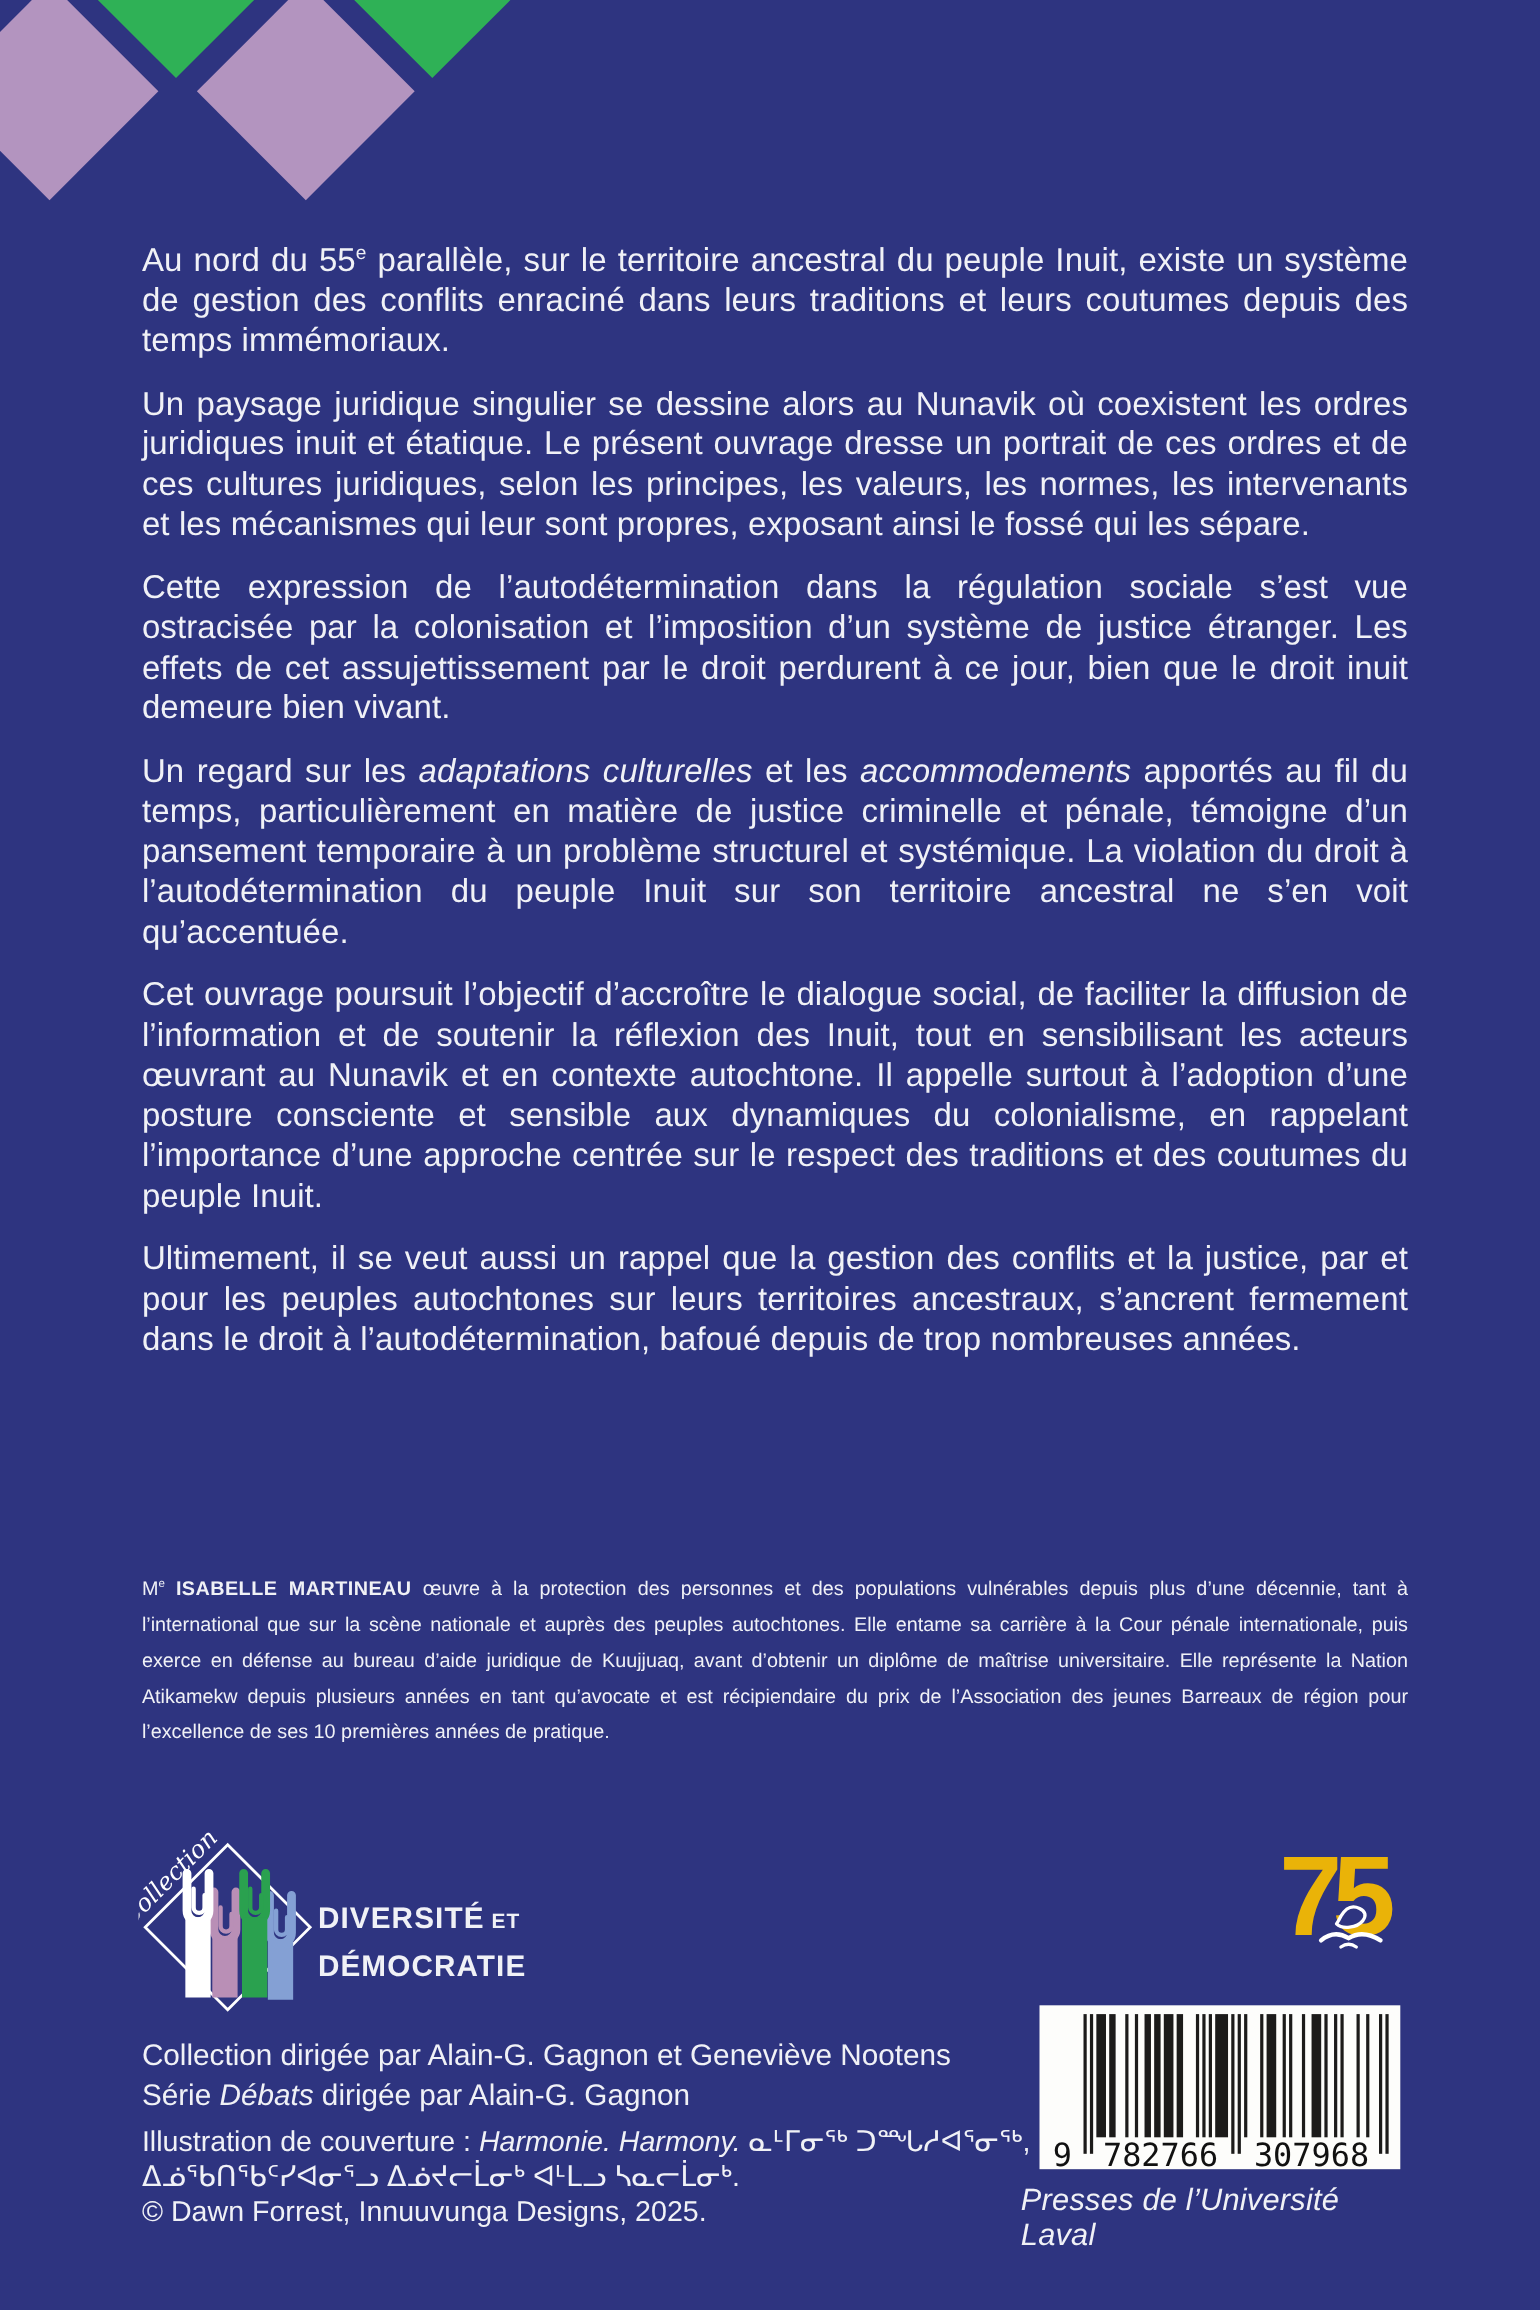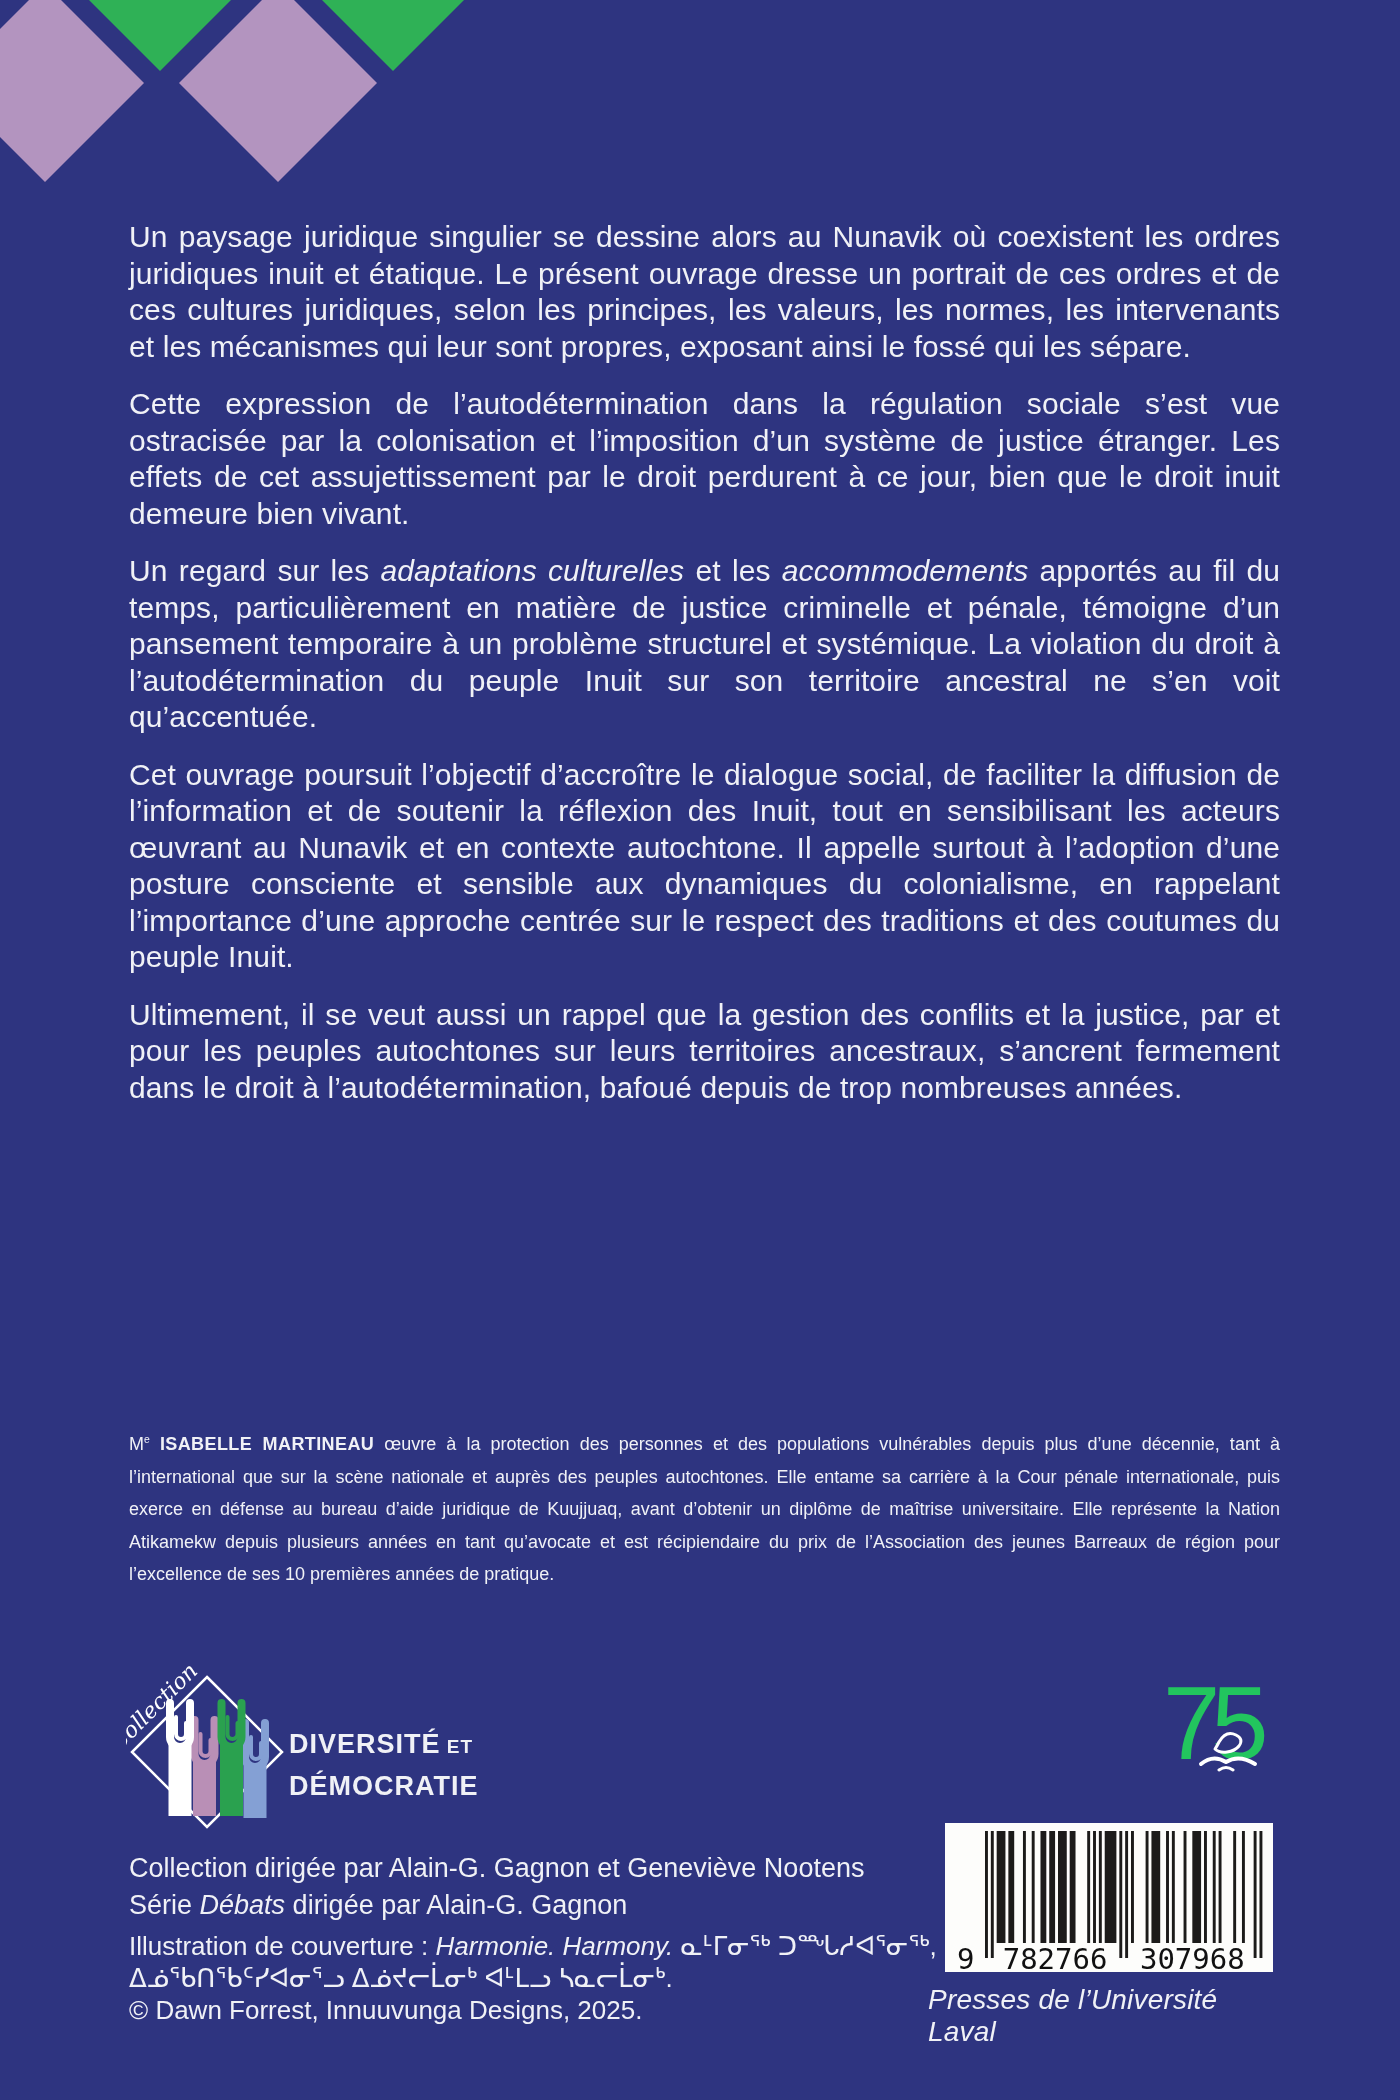--- a/index.html
+++ b/index.html
@@ -28,22 +28,22 @@
   }
   #bio b{font-weight:bold;letter-spacing:.4px;}
   
   #collection-logo{left:126px;top:1660px;}
   #collection-title{left:289px;top:1725px;line-height:38px;}
   .coll-big{font-size:27px;font-weight:bold;letter-spacing:1px;}
   .coll-small{font-size:19px;font-weight:bold;letter-spacing:1px;}
   
   #anniv{left:1163px;top:1678px;width:120px;height:100px;}
   #anniv .num{
-    font-size:103px;line-height:92px;font-weight:400;
-    letter-spacing:-9px;color:#22c55e;display:block;
+    font-size:103px;line-height:92px;font-weight:700;
+    letter-spacing:-9px;color:#eab308;display:block;
   }
   #anniv svg{position:absolute;left:34px;top:48px;}
   
   #credits{left:129px;top:1850px;font-size:27px;line-height:37px;}
   
   #illus{
     left:129px;top:1930px;font-size:26px;line-height:32px;
     font-family:"Liberation Sans","DejaVu Sans",sans-serif;
   }
   
@@ -62,20 +62,21 @@
 <div id="canvas">
 
   <svg id="decor" class="abs" width="500" height="185">
     <polygon points="160,-127 259,-28 160,71 61,-28" fill="#2fb156"></polygon>
     <polygon points="393,-127 492,-28 393,71 294,-28" fill="#2fb156"></polygon>
     <polygon points="45,-16 144,83 45,182 -54,83" fill="#b394bf"></polygon>
     <polygon points="278,-16 377,83 278,182 179,83" fill="#b394bf"></polygon>
   </svg>
 
   <div id="body-text" class="abs">
+    <p><span>Au nord du 55</span><sup>e</sup><span> parallèle, sur le territoire ancestral du peuple Inuit, existe un système de gestion des conflits enraciné dans leurs traditions et leurs coutumes depuis des temps immémoriaux.</span></p>
     <p>Un paysage juridique singulier se dessine alors au Nunavik où coexistent les ordres juridiques inuit et étatique. Le présent ouvrage dresse un portrait de ces ordres et de ces cultures juridiques, selon les principes, les valeurs, les normes, les intervenants et les mécanismes qui leur sont propres, exposant ainsi le fossé qui les sépare.</p>
     <p>Cette expression de l’autodétermination dans la régulation sociale s’est vue ostracisée par la colonisation et l’imposition d’un système de justice étranger. Les effets de cet assujettissement par le droit perdurent à ce jour, bien que le droit inuit demeure bien vivant.</p>
     <p><span>Un regard sur les </span><i>adaptations culturelles</i><span> et les </span><i>accommodements</i><span> apportés au fil du temps, particulièrement en matière de justice criminelle et pénale, témoigne d’un pansement temporaire à un problème structurel et systémique. La violation du droit à l’autodétermination du peuple Inuit sur son territoire ancestral ne s’en voit qu’accentuée.</span></p>
     <p>Cet ouvrage poursuit l’objectif d’accroître le dialogue social, de faciliter la diffusion de l’information et de soutenir la réflexion des Inuit, tout en sensibilisant les acteurs œuvrant au Nunavik et en contexte autochtone. Il appelle surtout à l’adoption d’une posture consciente et sensible aux dynamiques du colonialisme, en rappelant l’importance d’une approche centrée sur le respect des traditions et des coutumes du peuple Inuit.</p>
     <p>Ultimement, il se veut aussi un rappel que la gestion des conflits et la justice, par et pour les peuples autochtones sur leurs territoires ancestraux, s’ancrent fermement dans le droit à l’autodétermination, bafoué depuis de trop nombreuses années.</p>
   </div>
 
   <div id="bio" class="abs"><span>M</span><sup>e</sup><span> </span><b>ISABELLE MARTINEAU</b><span> œuvre à la protection des personnes et des populations vulnérables depuis plus d’une décennie, tant à l’international que sur la scène nationale et auprès des peuples autochtones. Elle entame sa carrière à la Cour pénale internationale, puis exerce en défense au bureau d’aide juridique de Kuujjuaq, avant d’obtenir un diplôme de maîtrise universitaire. Elle représente la Nation Atikamekw depuis plusieurs années en tant qu’avocate et est récipiendaire du prix de l’Association des jeunes Barreaux de région pour l’excellence de ses 10 premières années de pratique.</span></div>
 
   <svg id="collection-logo" class="abs" width="230" height="180">

